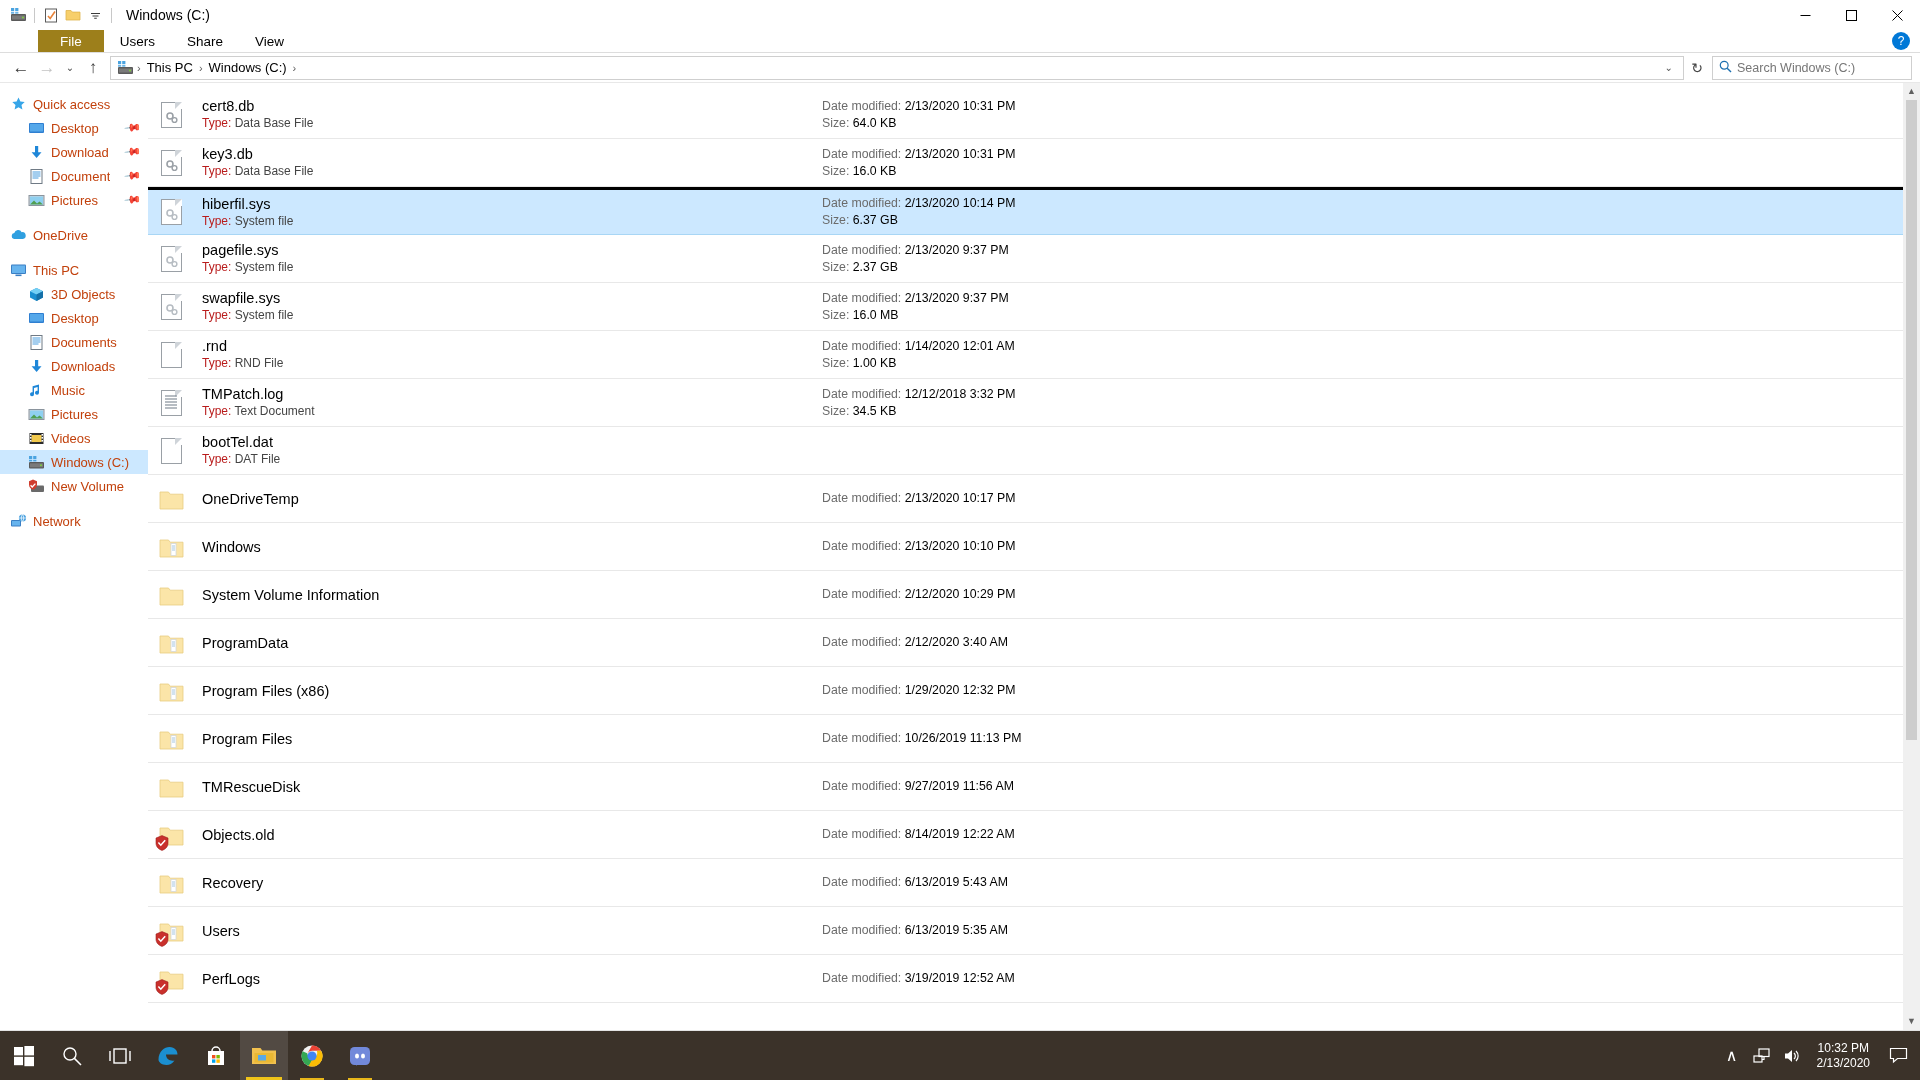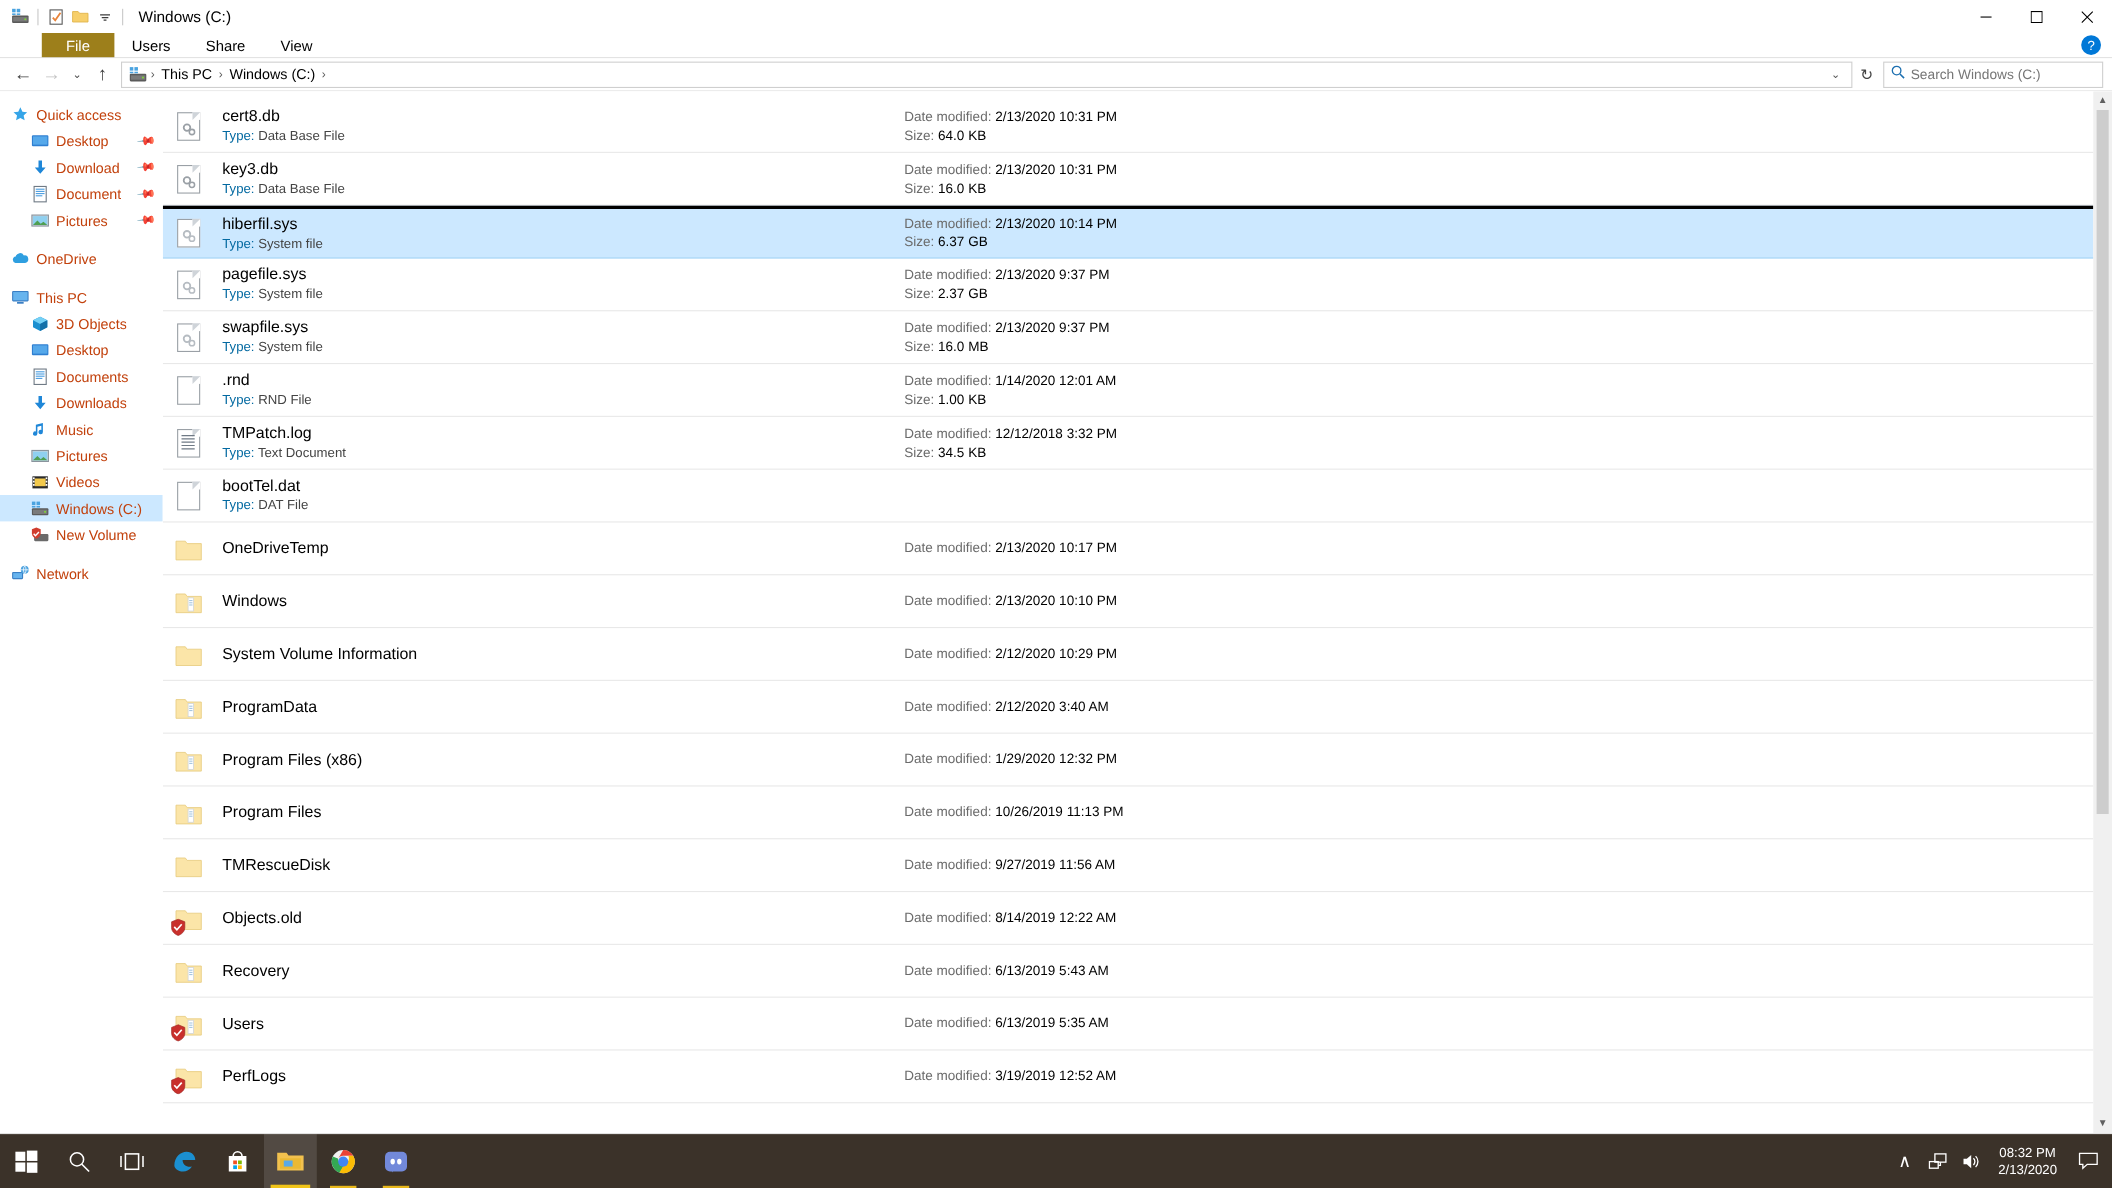--- a/index.html
+++ b/index.html
@@ -108,21 +108,21 @@
   .row {
     height: 48px; display: flex; align-items: center;
     border-bottom: 1px solid #e8e8e8; padding-left: 8px; position: relative;
   }
   .row.folder { height: 48px; }
   .row.selected { background: #cce8ff; border-top: 3px solid #000000; border-bottom: 1px solid #a8d6f5; }
   .row-ico { width: 32px; height: 32px; flex: none; position: relative; margin-right: 14px; }
   .row-main { width: 600px; flex: none; }
   .row-name { font-size: 14.5px; color: #000; line-height: 18px; }
   .row-type { font-size: 12px; color: #444; line-height: 17px; }
-  .row-type .k { color: #0369a1; }
+  .row-type .k { color: #b91c1c; }
   .row-meta { flex: 1; }
   .meta-line { font-size: 12.3px; line-height: 17px; color: #000; margin-left: 20px; }
   .meta-line .k { color: #6b6b6b; }
   .row.folder .row-main { display: flex; align-items: center; }
   .row.folder .row-name { line-height: 20px; }
 
   
   .ico-folder {
     position: absolute; left: 3px; top: 7px; width: 25px; height: 20px;
   }
@@ -901,21 +901,21 @@
         <path d="M11 9.5 v3 h-2" stroke="#fff" stroke-width="1.2" fill="none"></path>
       </svg>
     </div>
     <div class="tray-ico">
       <svg width="18" height="18" viewBox="0 0 18 18">
         <path d="M2 6.5 h3 L9 3 v12 L5 11.5 H2 Z" fill="#fff"></path>
         <path d="M11 6 a4 4 0 0 1 0 6 M13 4 a7 7 0 0 1 0 10" stroke="#fff" stroke-width="1.2" fill="none"></path>
       </svg>
     </div>
     <div class="clock">
-      <span>08:32 PM</span>
+      <span>10:32 PM</span>
       <span>2/13/2020</span>
     </div>
     <div class="action-center">
       <svg width="19" height="19" viewBox="0 0 19 19">
         <path d="M1.5 2.5 h16 v10 h-9 l-4 3.5 v-3.5 h-3 Z" fill="none" stroke="#fff" stroke-width="1.2"></path>
       </svg>
     </div>
   </div>
 </div>
 

